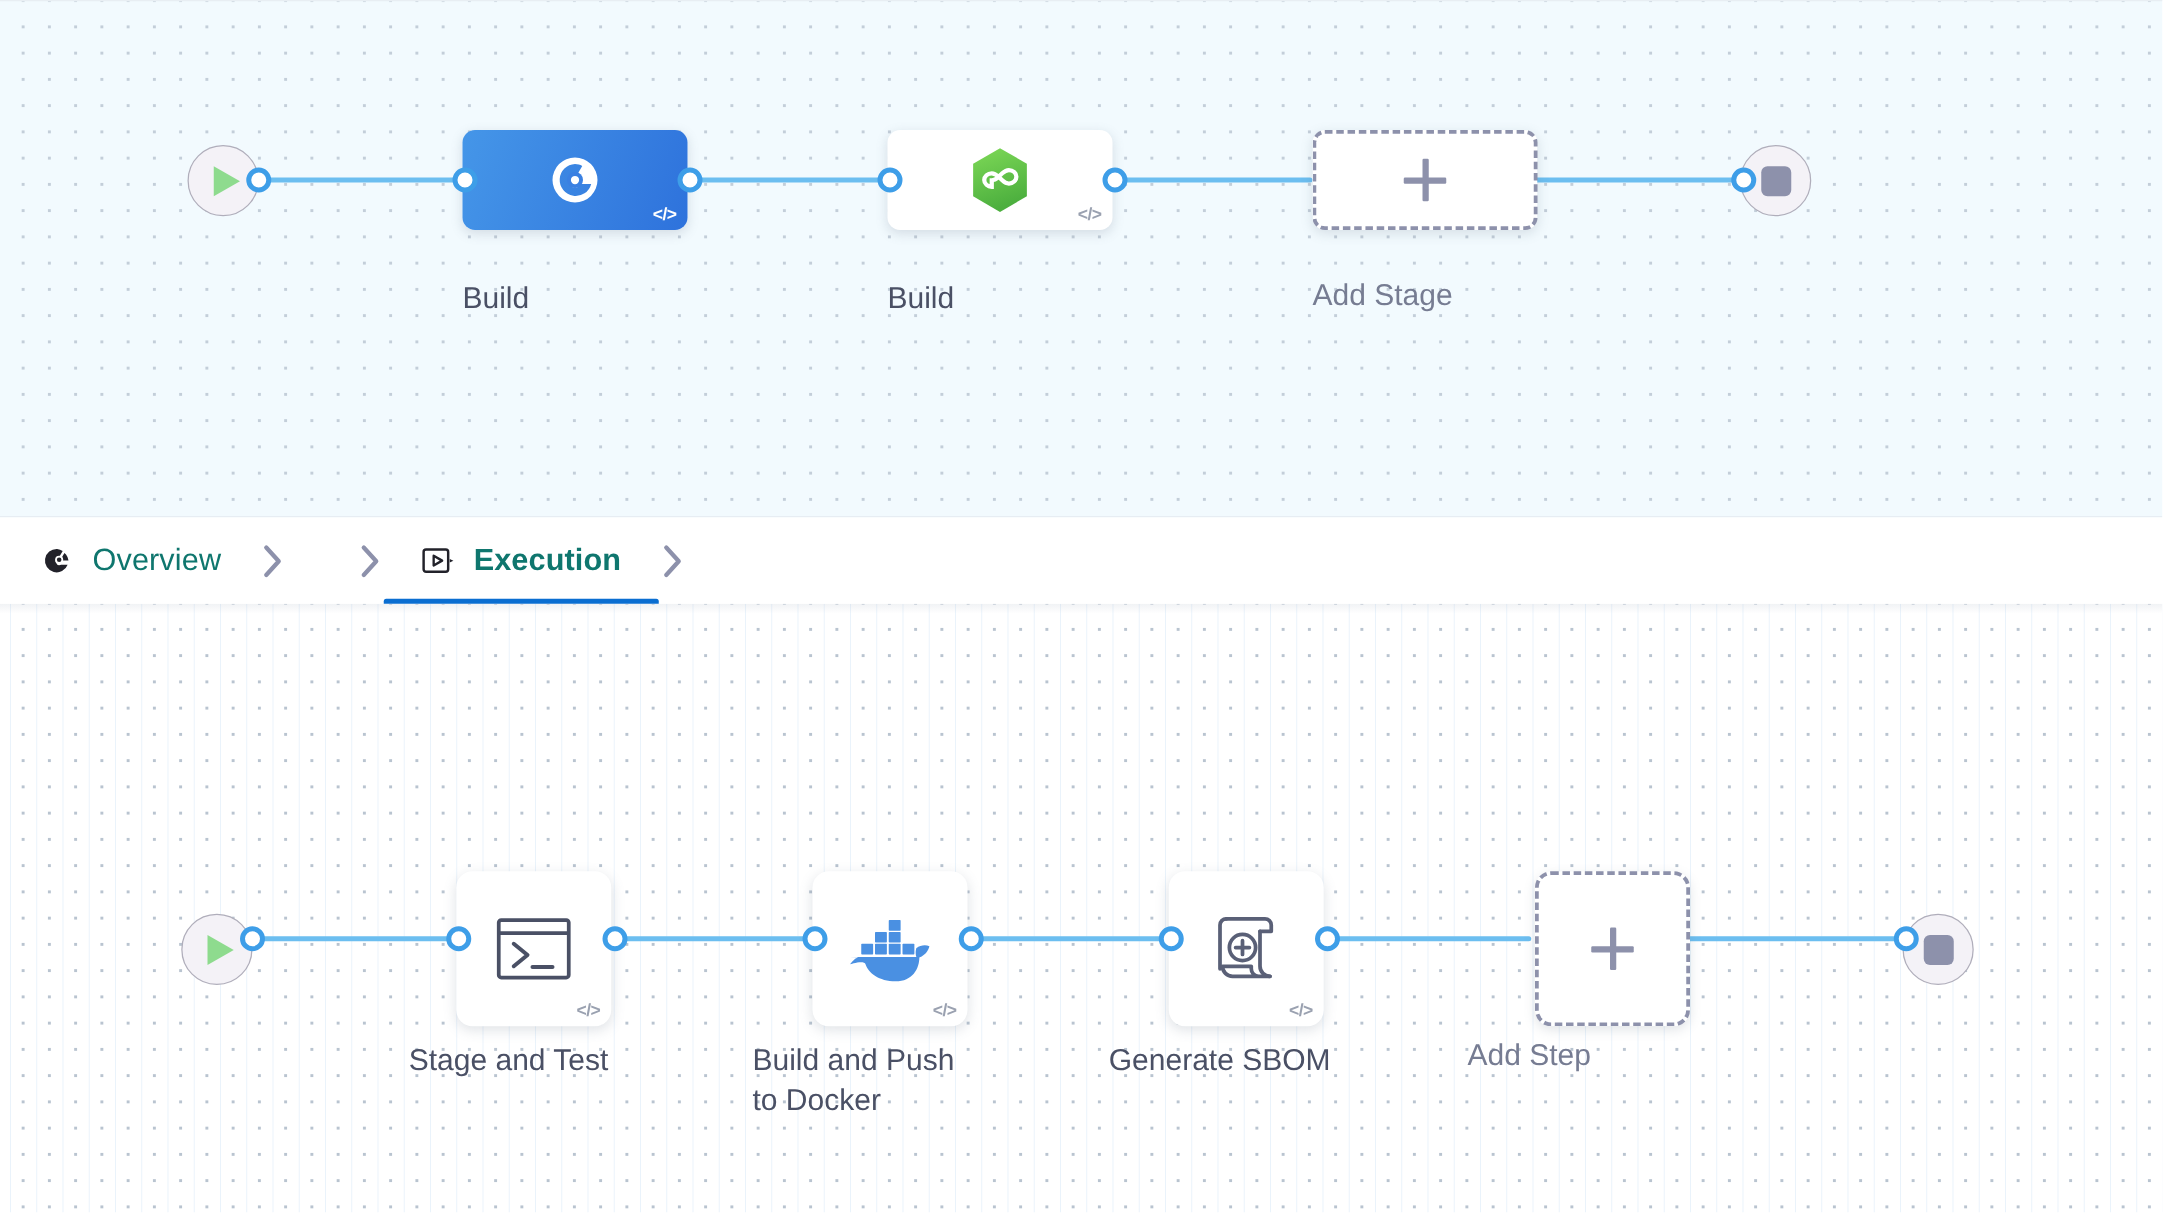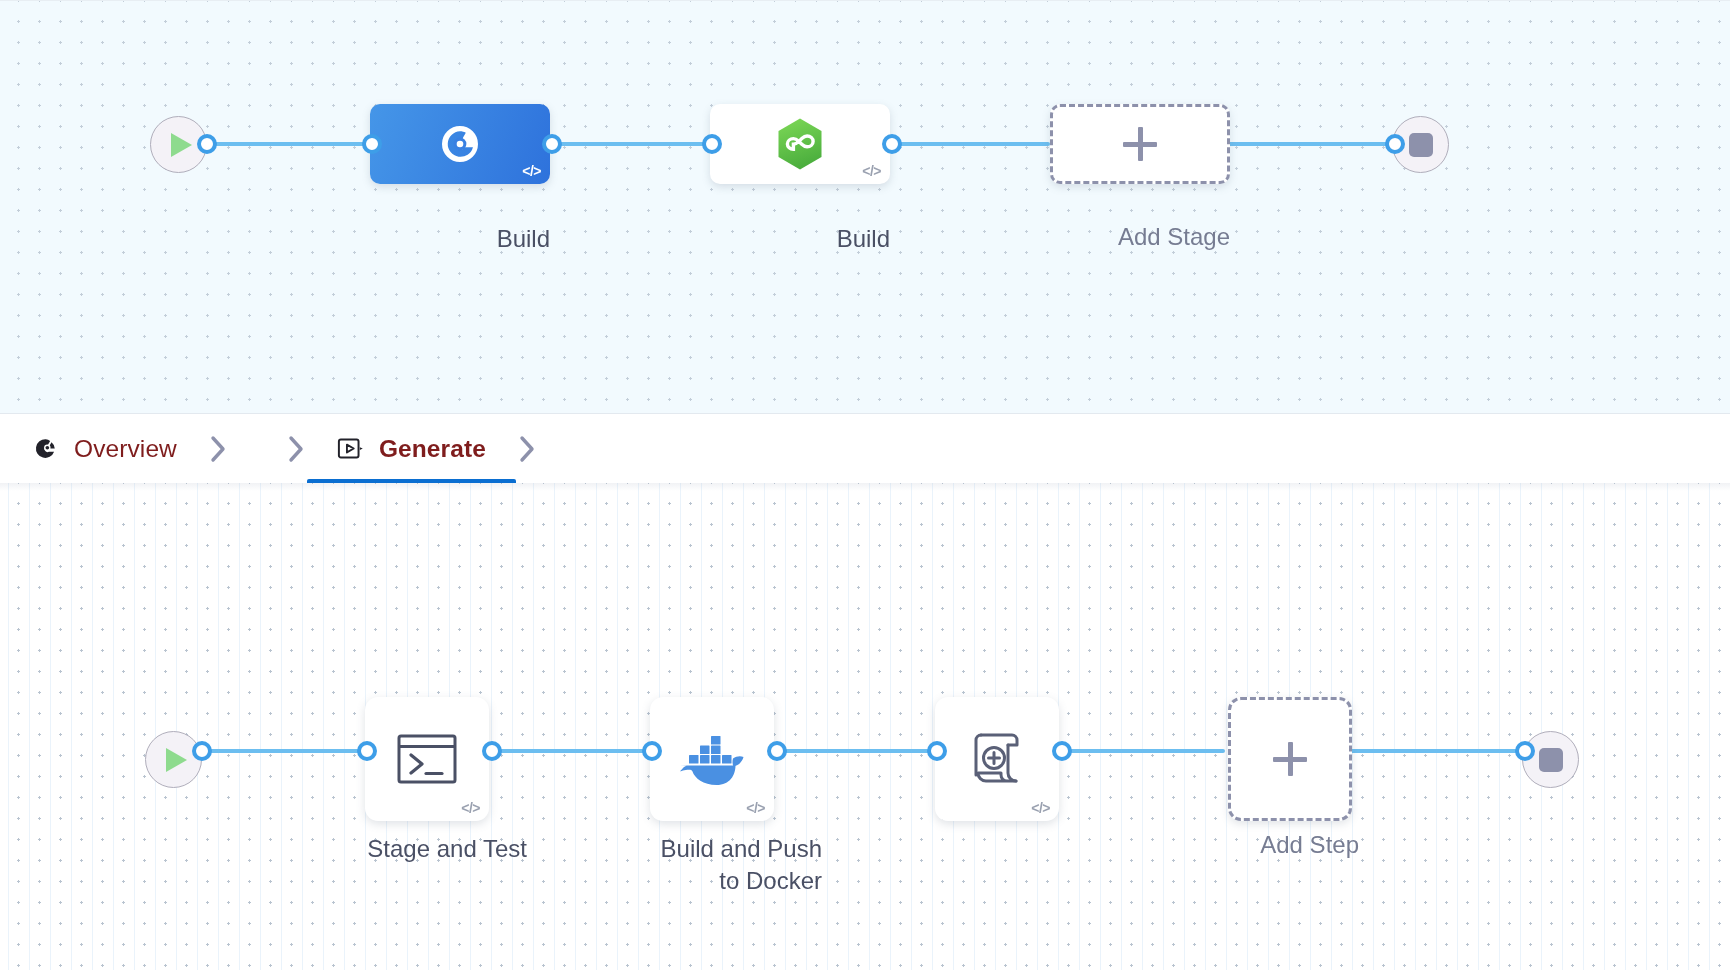--- a/index.html
+++ b/index.html
@@ -57,21 +57,21 @@
     padding-left: 30px;
     flex: none;
     z-index: 5;
   }
   .tab {
     display: flex; align-items: center; gap: 14px;
     height: 69px; position: relative;
     padding: 0 2px;
     cursor: pointer;
   }
-  .tab-label { font-size: 24.5px; color: #7f1d1d; letter-spacing: .1px; }
+  .tab-label { font-size: 24.5px; color: #0f766e; letter-spacing: .1px; }
   .tab.active .tab-label { font-weight: 700; }
   .tab.active .tab-underline {
     position: absolute; left: -28px; right: -28px; bottom: 0;
     height: 4px; background: #0a6ed1; border-radius: 2px 2px 0 0;
   }
   .tab-sep { width: 78px; display: flex; justify-content: center; align-items: center; }
   .tab-sep svg { display:block; }
   .tab-icon { width: 28px; height: 28px; display: flex; align-items: center; justify-content: center; }
   .edge {
     position: absolute; height: 4px; background: #6cbef0; border-radius: 2px; z-index: 1;
@@ -126,21 +126,21 @@
   .plus {
     position: relative; width: 34px; height: 34px;
   }
   .plus::before, .plus::after {
     content: ""; position: absolute; background: #8d91ab; border-radius: 1px;
   }
   .plus::before { left: 15px; top: 0; width: 4.5px; height: 34px; }
   .plus::after  { top: 15px; left: 0; height: 4.5px; width: 34px; }
 
   .node-label {
-    position: absolute; text-align: right;
+    position: absolute; text-align: left;
     font-size: 24px; color: #4a5065; line-height: 1.32;
     white-space: pre-line;
   }
   .node-label.muted { color: #767c92; }
 </style>
 </head>
 <body>
 
 <div class="app">
 
@@ -226,21 +226,21 @@
     </div>
 
     <div class="tab active">
       <span class="tab-icon">
         <svg width="27" height="25" viewBox="0 0 30 28">
           <rect x="2" y="4" width="22" height="20" rx="2.2" fill="none" stroke="#22222a" stroke-width="2.2"></rect>
           <path d="M11 9.6 l7.6 4.4 -7.6 4.4z" fill="none" stroke="#22222a" stroke-width="2.1" stroke-linejoin="round"></path>
           <path d="M25.4 12.5 l3.3 1.6 -3.3 1.6z" fill="#22222a"></path>
         </svg>
       </span>
-      <span class="tab-label">Generate</span>
+      <span class="tab-label">Execution</span>
       <span class="tab-underline"></span>
     </div>
 
     <div class="tab-sep">
       <svg width="20" height="30" viewBox="0 0 20 30">
         <path d="M5 4 L15 15 L5 26" fill="none" stroke="#8d91ab" stroke-width="3.4" stroke-linecap="round" stroke-linejoin="round"></path>
       </svg>
     </div>
 
   </div>
@@ -300,20 +300,21 @@
           <path d="M44 18v28a8 8 0 0 0 8 8"></path>
           <path d="M52 54H22a8 8 0 0 1-8-8h23v2a6 6 0 0 0 6 6"></path>
           <circle cx="30" cy="31" r="10.5"></circle>
           <path d="M30 25.5v11M24.5 31h11"></path>
         </g>
       </svg>
       <span class="code-badge">&lt;/&gt;</span>
     </div>
     <div class="port" style="left:927px; top:258px;"></div>
     <div class="port" style="left:1052px; top:258px;"></div>
+    <div class="node-label" style="left:887px; top:350px; width:220px;">Generate SBOM</div>
 
     <div class="step-box add" style="left:1228px; top:214px;">
       <div class="plus"></div>
     </div>
     <div class="node-label muted" style="left:1174px; top:346px; width:185px;">Add Step</div>
 
     <div class="port" style="left:1515px; top:258px;"></div>
     <div class="terminal" style="left:1522px; top:248px;">
       <div class="stop-sq"></div>
     </div>

